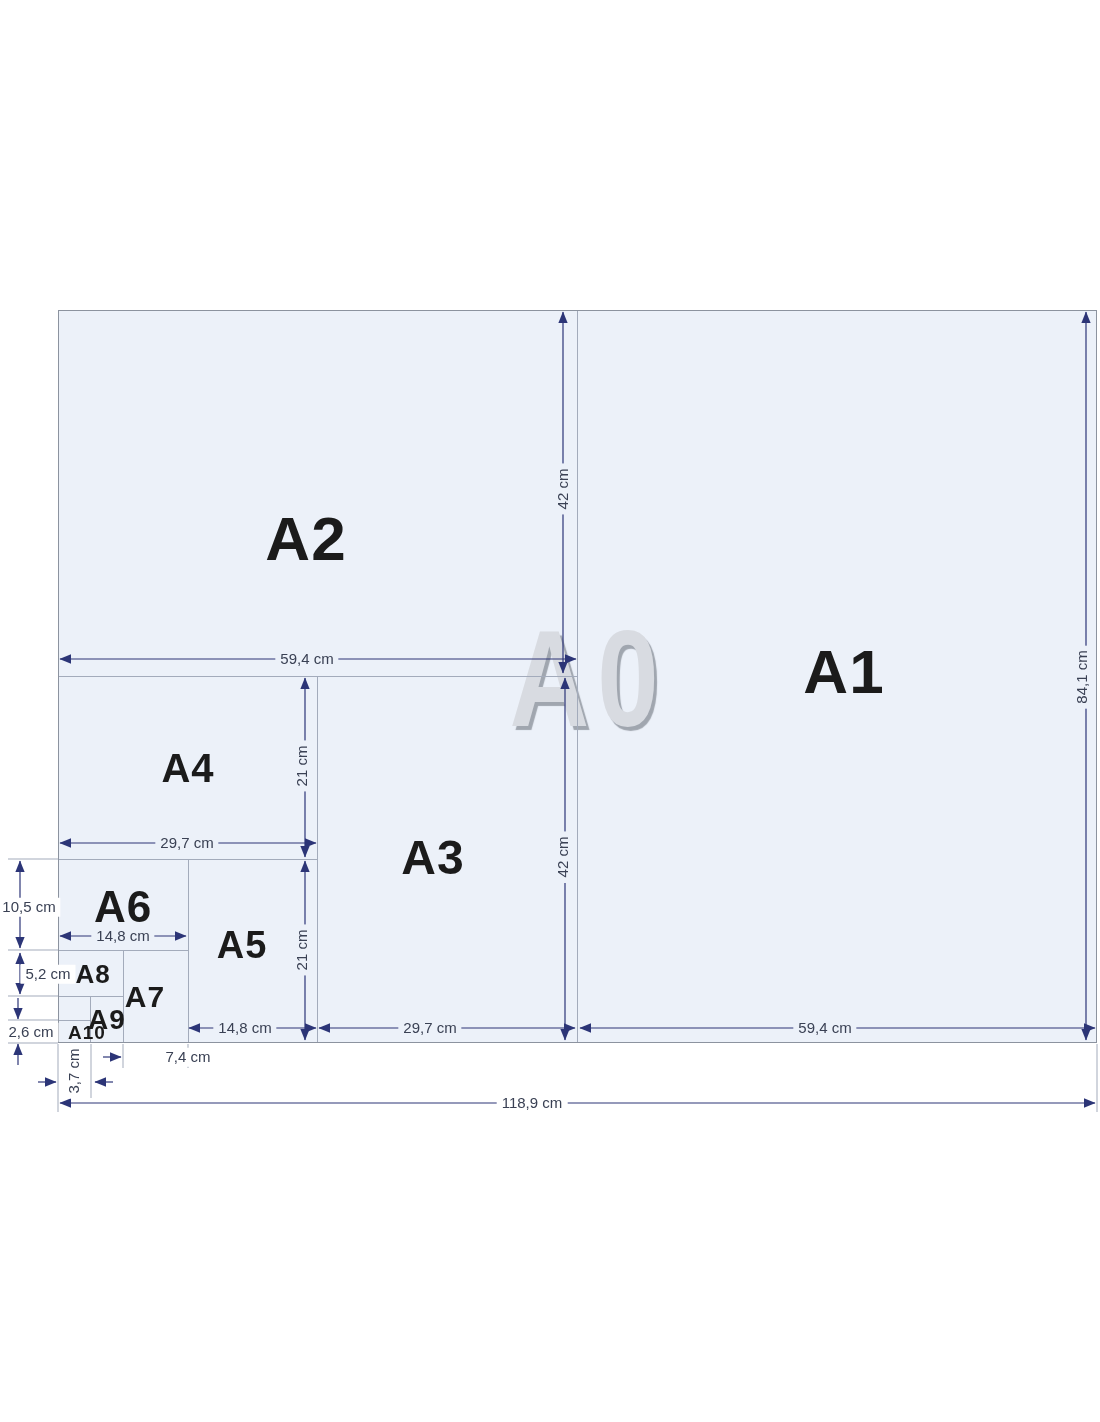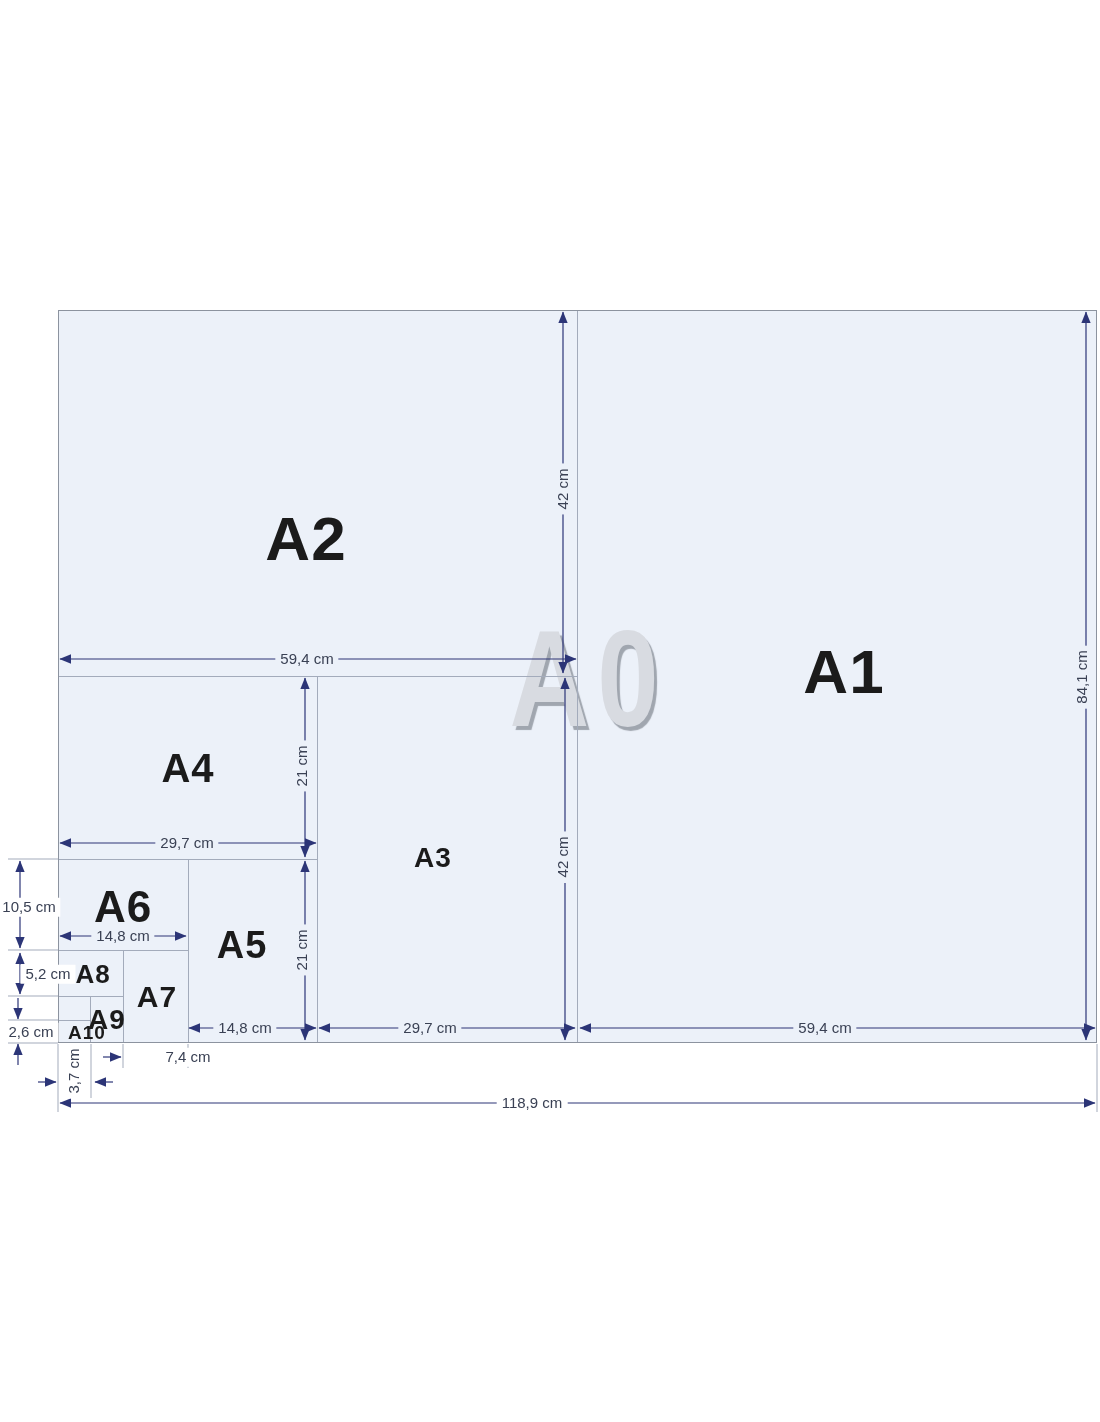--- a/index.html
+++ b/index.html
@@ -50,25 +50,25 @@
   <div class="pline v" style="left:188px;top:859px;height:183px;"></div>
   <div class="pline h" style="left:59px;top:950px;width:130px;"></div>
   <div class="pline v" style="left:123px;top:950px;height:92px;"></div>
   <div class="pline h" style="left:59px;top:996px;width:65px;"></div>
   <div class="pline v" style="left:90px;top:996px;height:46px;"></div>
   <div class="pline h" style="left:59px;top:1020px;width:32px;"></div>
 
   <div class="rl" style="left:306px;top:502px;font-size:62px;margin-top:37px;">A2</div>
   <div class="rl" style="left:844px;top:672px;font-size:62px;">A1</div>
   <div class="rl" style="left:188px;top:768px;font-size:40px;">A4</div>
-  <div class="rl" style="left:433px;top:858px;font-size:28px;">A3</div>
+  <div class="rl" style="left:433px;top:858px;font-size:48px;">A3</div>
   <div class="rl" style="left:123px;top:907px;font-size:44px;">A6</div>
   <div class="rl" style="left:242px;top:945px;font-size:38px;">A5</div>
   <div class="rl" style="left:93px;top:974px;font-size:26px;">A8</div>
-  <div class="rl" style="left:157px;top:997px;font-size:30px;">A7</div>
+  <div class="rl" style="left:145px;top:997px;font-size:30px;">A7</div>
   <div class="rl" style="left:107px;top:1020px;font-size:28px;">A9</div>
   <div class="rl" style="left:87px;top:1032px;font-size:19px;">A10</div>
 
   <svg class="overlay" width="1100" height="1422">
     <defs>
       <marker id="ah" viewBox="0 0 10 8" refX="9.5" refY="4" markerWidth="10" markerHeight="8" orient="auto-start-reverse">
         <path d="M0,0 L10,4 L0,8 z" fill="#2c3577"></path>
       </marker>
     </defs>
     <g stroke="#a3abbb" stroke-width="1">

